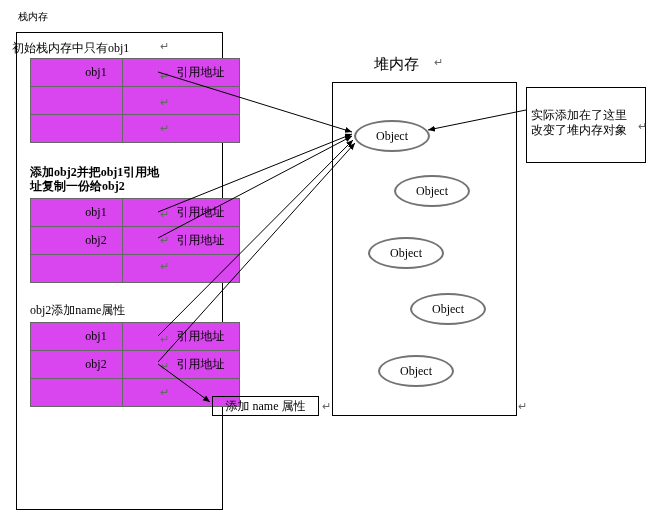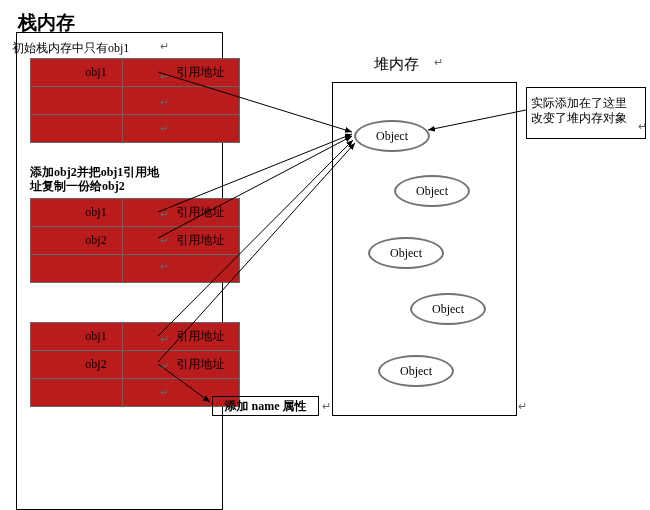--- a/index.html
+++ b/index.html
@@ -1,37 +1,37 @@
 <!DOCTYPE html>
 <html><head>
 <meta charset="utf-8">
 <style>
   html,body{margin:0;padding:0;width:650px;height:510px;background:#fff;font-family:"SimSun","Songti SC",serif;font-size:12px;color:#000;}
   .wrap{position:relative;width:650px;height:510px;}
   
-  .stack-title{position:absolute;left:18px;top:10px;font-weight:bold;font-size:19px;}
+  .stack-title{position:absolute;left:18px;top:10px;font-weight:normal;font-size:10px;}
   .stack-box{position:absolute;left:16px;top:32px;width:205px;height:476px;border:1px solid #000;}
   
   .g1-title{position:absolute;left:12px;top:40px;}
   .tbl{position:absolute;border-collapse:collapse;}
-  .tbl td{border:1px solid #666;height:25px;text-align:center;background:#b91c1c;padding-left:40px;}
+  .tbl td{border:1px solid #666;height:25px;text-align:center;background:#d946ef;padding-left:40px;}
   .c1{width:50px;}
   .c2{width:75px;}
   .g1{left:30px;top:58px;}
   .g2-title{position:absolute;left:30px;top:165px;line-height:14px;font-weight:bold;}
   .g2{left:30px;top:198px;}
   .g3-title{position:absolute;left:30px;top:302px;}
   .g3{left:30px;top:322px;}
   
   .heap-title{position:absolute;left:374px;top:55px;font-weight:normal;font-size:15px;}
   .heap-box{position:absolute;left:332px;top:82px;width:183px;height:332px;border:1px solid #000;}
   .obj{position:absolute;border:2px solid #737373;border-radius:50%;width:72px;height:28px;line-height:28px;text-align:center;}
   
-  .co1{position:absolute;left:526px;top:87px;width:110px;height:34px;border:1px solid #000;padding:8px 4px;line-height:15px;}
-  .co2{position:absolute;left:212px;top:396px;width:105px;height:18px;border:1px solid #000;text-align:center;line-height:18px;font-weight:bold;}
+  .co1{position:absolute;left:526px;top:87px;width:110px;height:34px;border:1px solid #000;padding:20px 4px;line-height:15px;}
+  .co2{position:absolute;left:212px;top:396px;width:105px;height:18px;border:1px solid #000;text-align:center;line-height:18px;}
   .crlf{position:absolute;font-size:11px;color:#666;}
   svg.arrows{position:absolute;left:0;top:0;width:650px;height:510px;pointer-events:none;}
 </style>
 </head>
 <body>
 
 <div class="wrap">
 
   <div class="stack-title">栈内存</div>
   <div class="stack-box"></div>
@@ -68,20 +68,21 @@
       <td class="c1">obj2</td>
       <td class="c2">引用地址</td>
     </tr>
     <tr>
       <td class="c1"></td>
       <td class="c2"></td>
     </tr>
   </tbody>
     </table>
 
+  <div class="g3-title">obj2添加name属性</div>
   <table class="tbl g3">
     <tbody>
         <tr>
       <td class="c1">obj1</td>
       <td class="c2">引用地址</td>
     </tr>
     <tr>
       <td class="c1">obj2</td>
       <td class="c2">引用地址</td>
     </tr>

